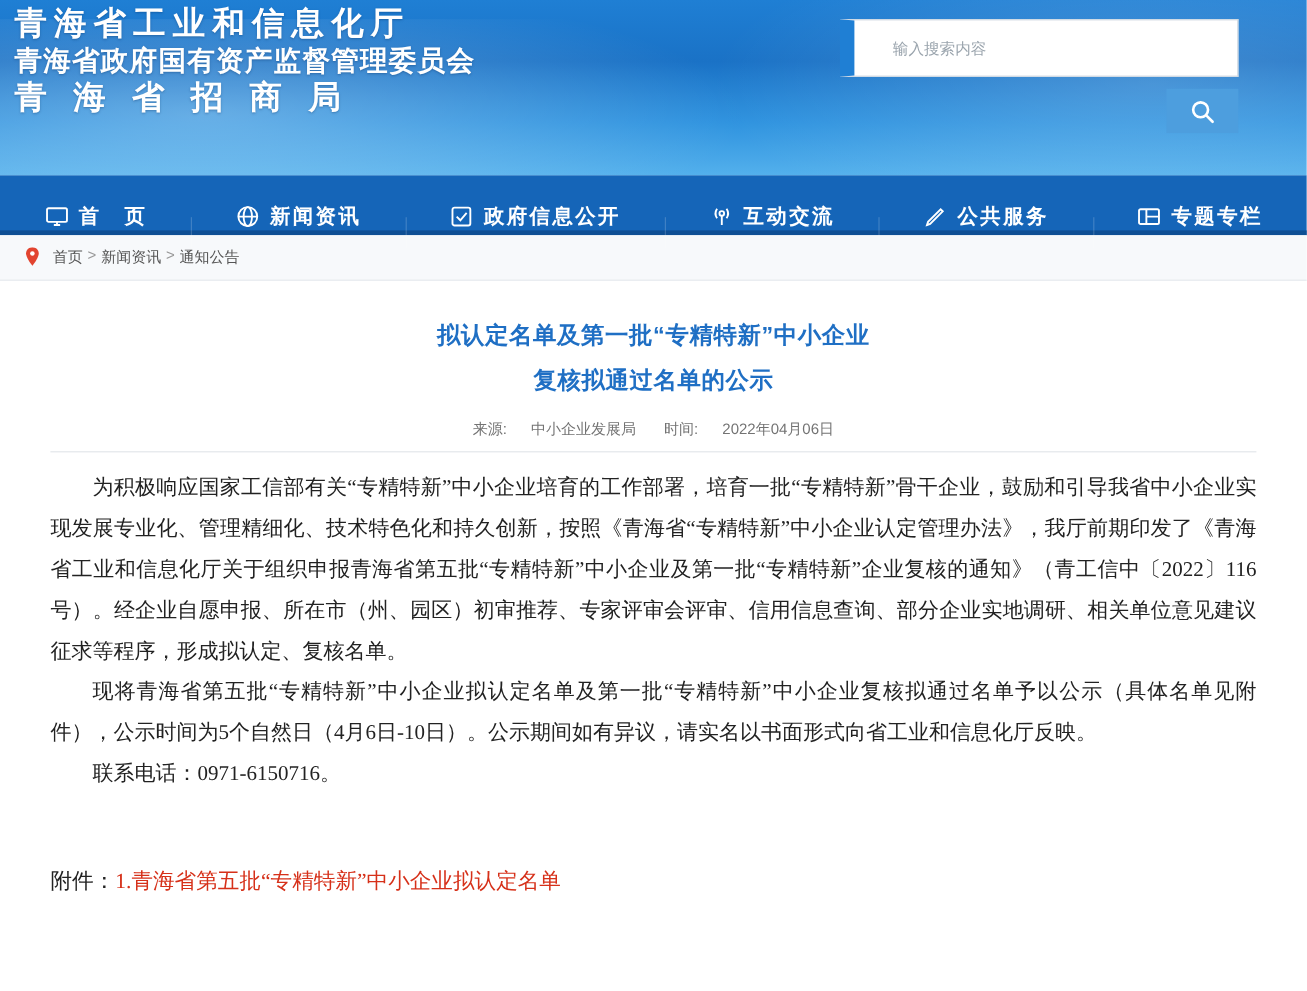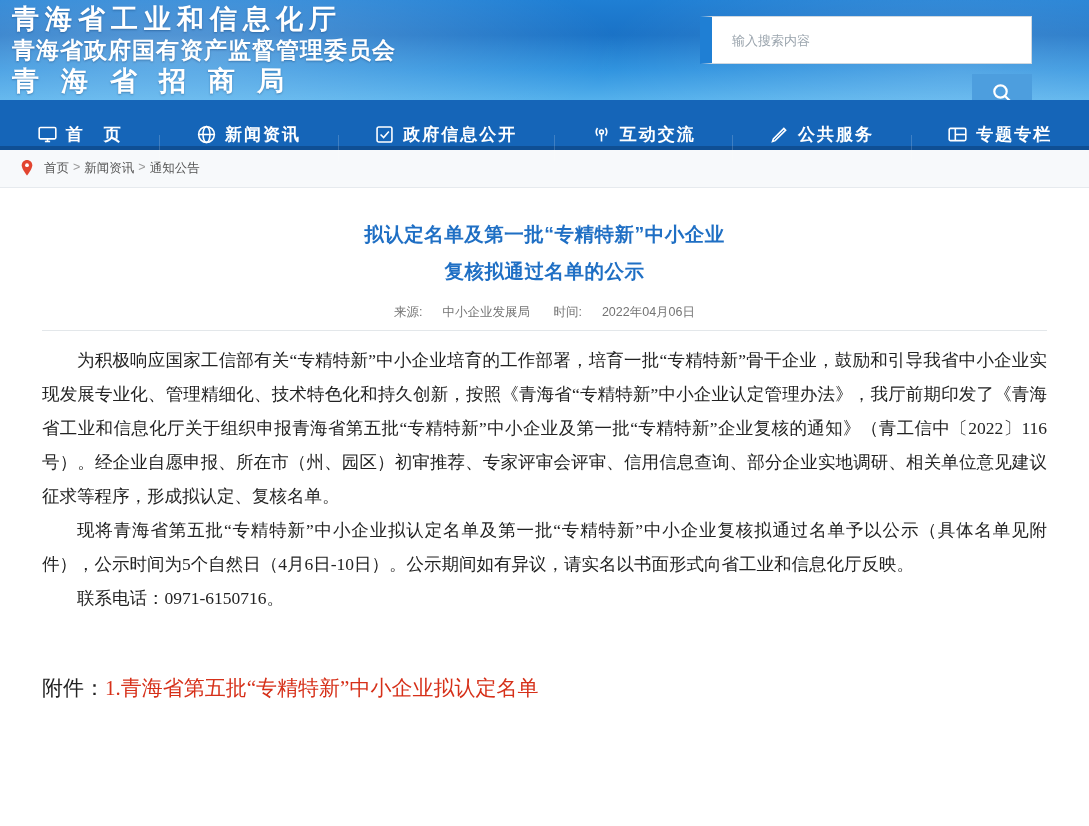--- a/index.html
+++ b/index.html
@@ -8,21 +8,21 @@
     width: 1089px;
     height: 826px;
     font-family: "Liberation Sans", sans-serif;
     background: #ffffff;
     overflow: hidden;
   }
 
   
   .header {
     position: relative;
-    height: 100px;
+    height: 146px;
     background: linear-gradient(180deg, #1f7fd4 0%, #1a72c6 35%, #2f93df 70%, #53b0ec 100%);
     overflow: hidden;
   }
   .header::before {
     content: "";
     position: absolute;
     left: -40px; bottom: -70px;
     width: 700px; height: 200px;
     background: radial-gradient(ellipse at 30% 40%, rgba(255,255,255,0.28), rgba(255,255,255,0) 65%);
   }
@@ -54,21 +54,21 @@
   .search-box {
     position: absolute;
     left: 0; top: 0;
     width: 332px; height: 48px;
     background: #fff;
     border: 1px solid #cfd8e0;
     border-left: 12px solid #1f7fd4;
   }
   .search-input {
     position: absolute;
-    left: 12px; top: 0;
+    left: 24px; top: 0;
     width: 320px; height: 46px;
     border: none;
     outline: none;
     font-size: 13px;
     color: #333;
     font-family: "Liberation Sans", sans-serif;
     padding: 0 8px;
     background: transparent;
   }
   .search-input::placeholder { color: #9aa4ad; }
@@ -163,21 +163,21 @@
     font-size: 17.5px;
     color: #222;
     line-height: 34px;
     text-align: justify;
     text-justify: inter-ideograph;
   }
   .body p { margin: 0; text-indent: 2em; }
   .attach {
     margin-top: 58px;
     font-family: "Liberation Serif", serif;
-    font-size: 21px;
+    font-size: 18px;
     color: #222;
     line-height: 30px;
   }
   .attach .link { color: #d63019; cursor: pointer; }
 </style>
 </head>
 <body>
 
 <div class="header">
   <div class="site-title">

